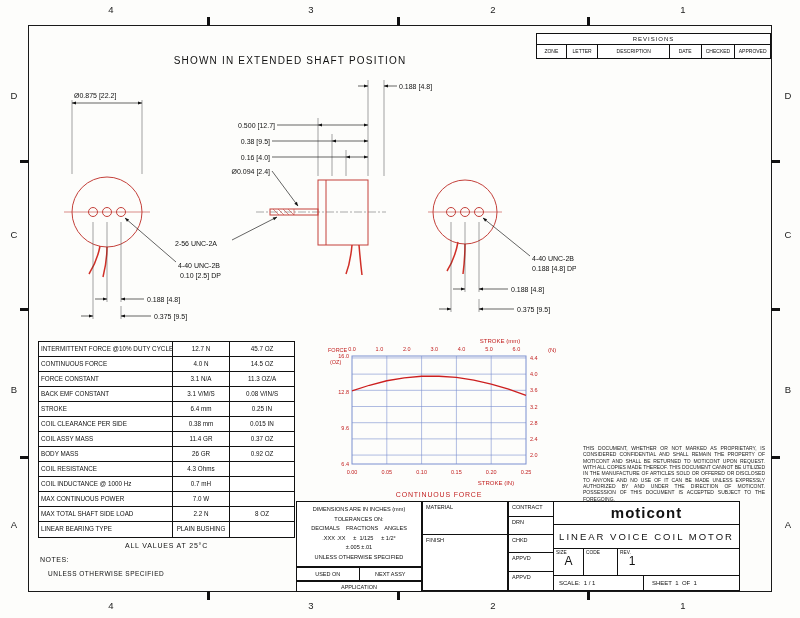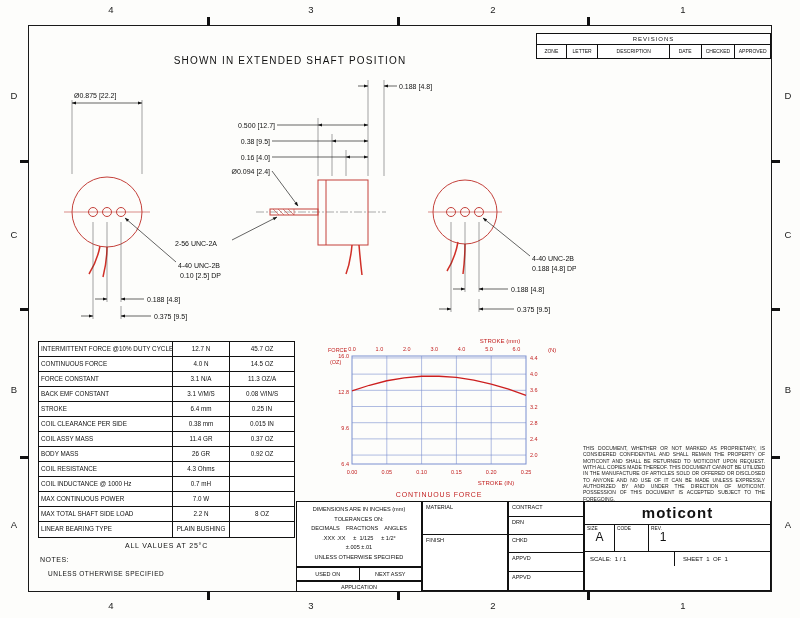--- a/index.html
+++ b/index.html
@@ -50,21 +50,21 @@
   #usedon div{flex:1;text-align:center;font-size:5.5px;line-height:13px}
   #usedon div:first-child{border-right:1px solid #111}
   #application{left:296px;top:581px;width:126px;height:11px;text-align:center;font-size:5.5px;line-height:10px}
   #material{left:422px;top:501px;width:86px;height:90px}
   #material .half{height:33px;border-bottom:1px solid #111;font-size:5.5px;padding:2px 0 0 3px}
   #material .half2{font-size:5.5px;padding:2px 0 0 3px}
   #signs{left:508px;top:501px;width:76px;height:90px}
   #contract{height:15px;font-size:5.5px;padding:2px 0 0 3px;border-bottom:1px solid #111}
   .sign-row{height:18.2px;border-bottom:1px solid #111;font-size:5.5px;padding:2px 0 0 3px}
   .sign-row:last-child{border-bottom:none}
-  #right-tb{left:584px;top:501px;width:187px;height:90px}
+  #right-tb{left:553px;top:501px;width:187px;height:90px}
   #logo{height:22px;text-align:center;font-size:15px;font-weight:bold;letter-spacing:1px;line-height:22px}
   #dtitle{height:24px;border-top:1px solid #111;text-align:center;font-size:9.5px;letter-spacing:2px;line-height:24px}
   #sizerow{height:27px;border-top:1px solid #111;display:flex}
   #sizerow>div{border-right:1px solid #111}
   #sizerow>div:last-child{border-right:none}
   .lbl{display:block;font-size:4.8px;padding:1px 0 0 2px}
   .cell-size{width:30px}.cell-code{width:34px}.cell-dwg{flex:1}.cell-rev{width:28px}
   .big{display:block;text-align:center;font-size:12px;line-height:13px}
   .dwgno{display:block;text-align:center;font-size:10px;letter-spacing:.5px;line-height:13px}
   #scalerow{height:15px;border-top:1px solid #111;display:flex;font-size:6px}
@@ -360,20 +360,21 @@
   <div id="sign-rows">
       <div class="sign-row">DRN</div>
       <div class="sign-row">CHKD</div>
       <div class="sign-row">APPVD</div>
       <div class="sign-row">APPVD</div>
     </div>
 </div>
 
 <div class="abs tb" id="right-tb">
   <div id="logo">moticont</div>
+  <div id="dtitle">LINEAR VOICE COIL MOTOR</div>
   <div id="sizerow">
     <div class="cell-size">
       <span class="lbl">SIZE</span>
       <span class="big">A</span>
     </div>
     <div class="cell-code">
       <span class="lbl">CODE</span>
     </div>
     <div class="cell-rev">
       <span class="lbl">REV.</span>

